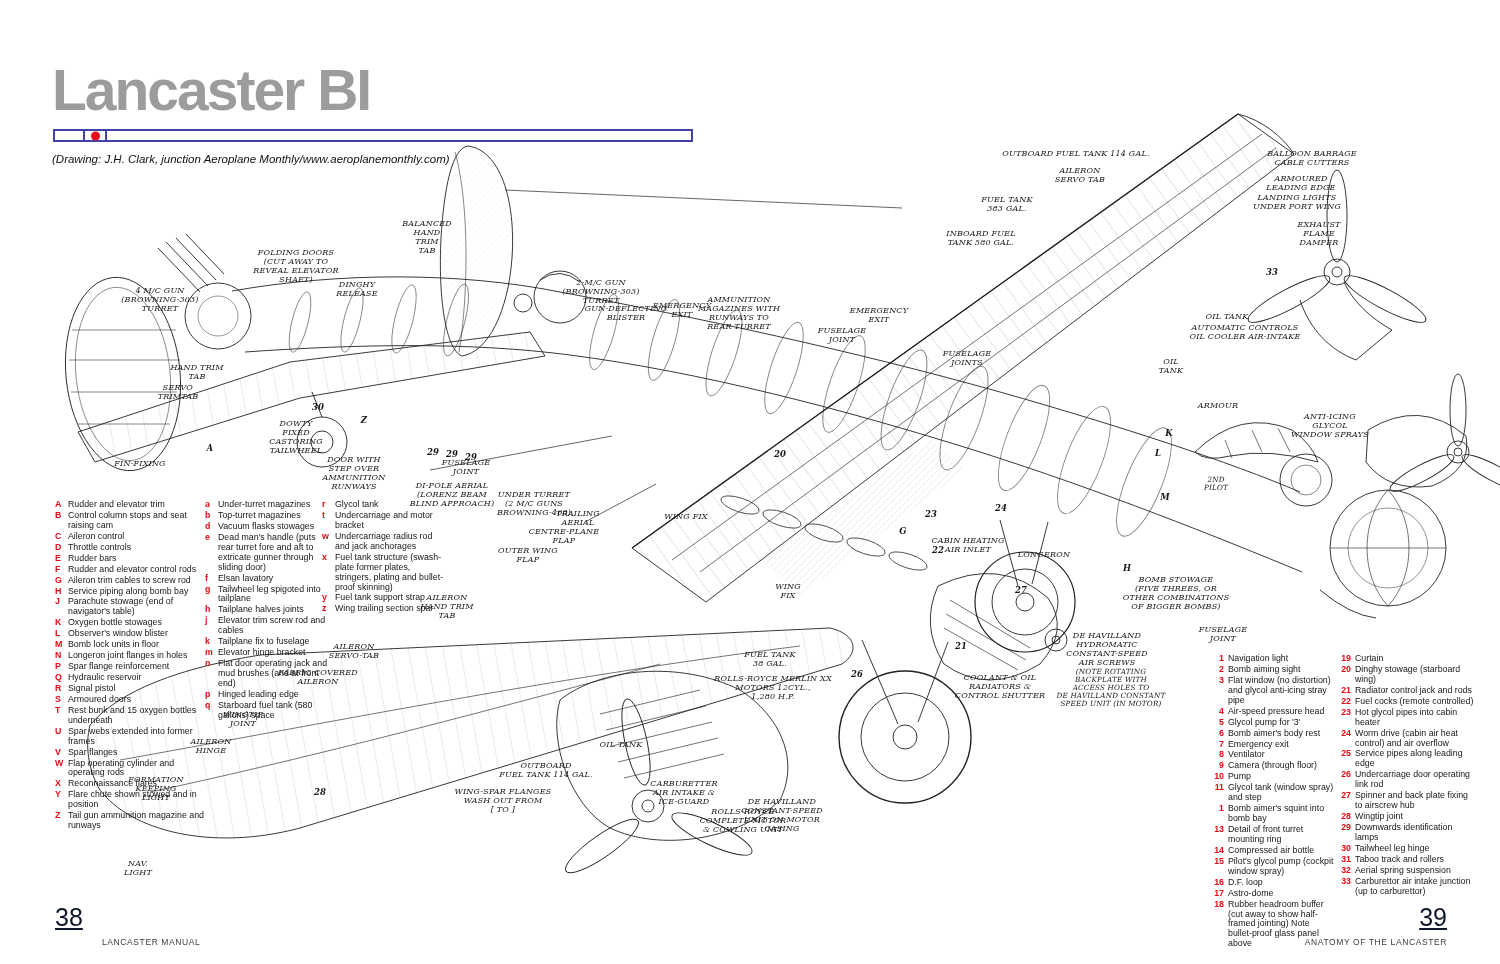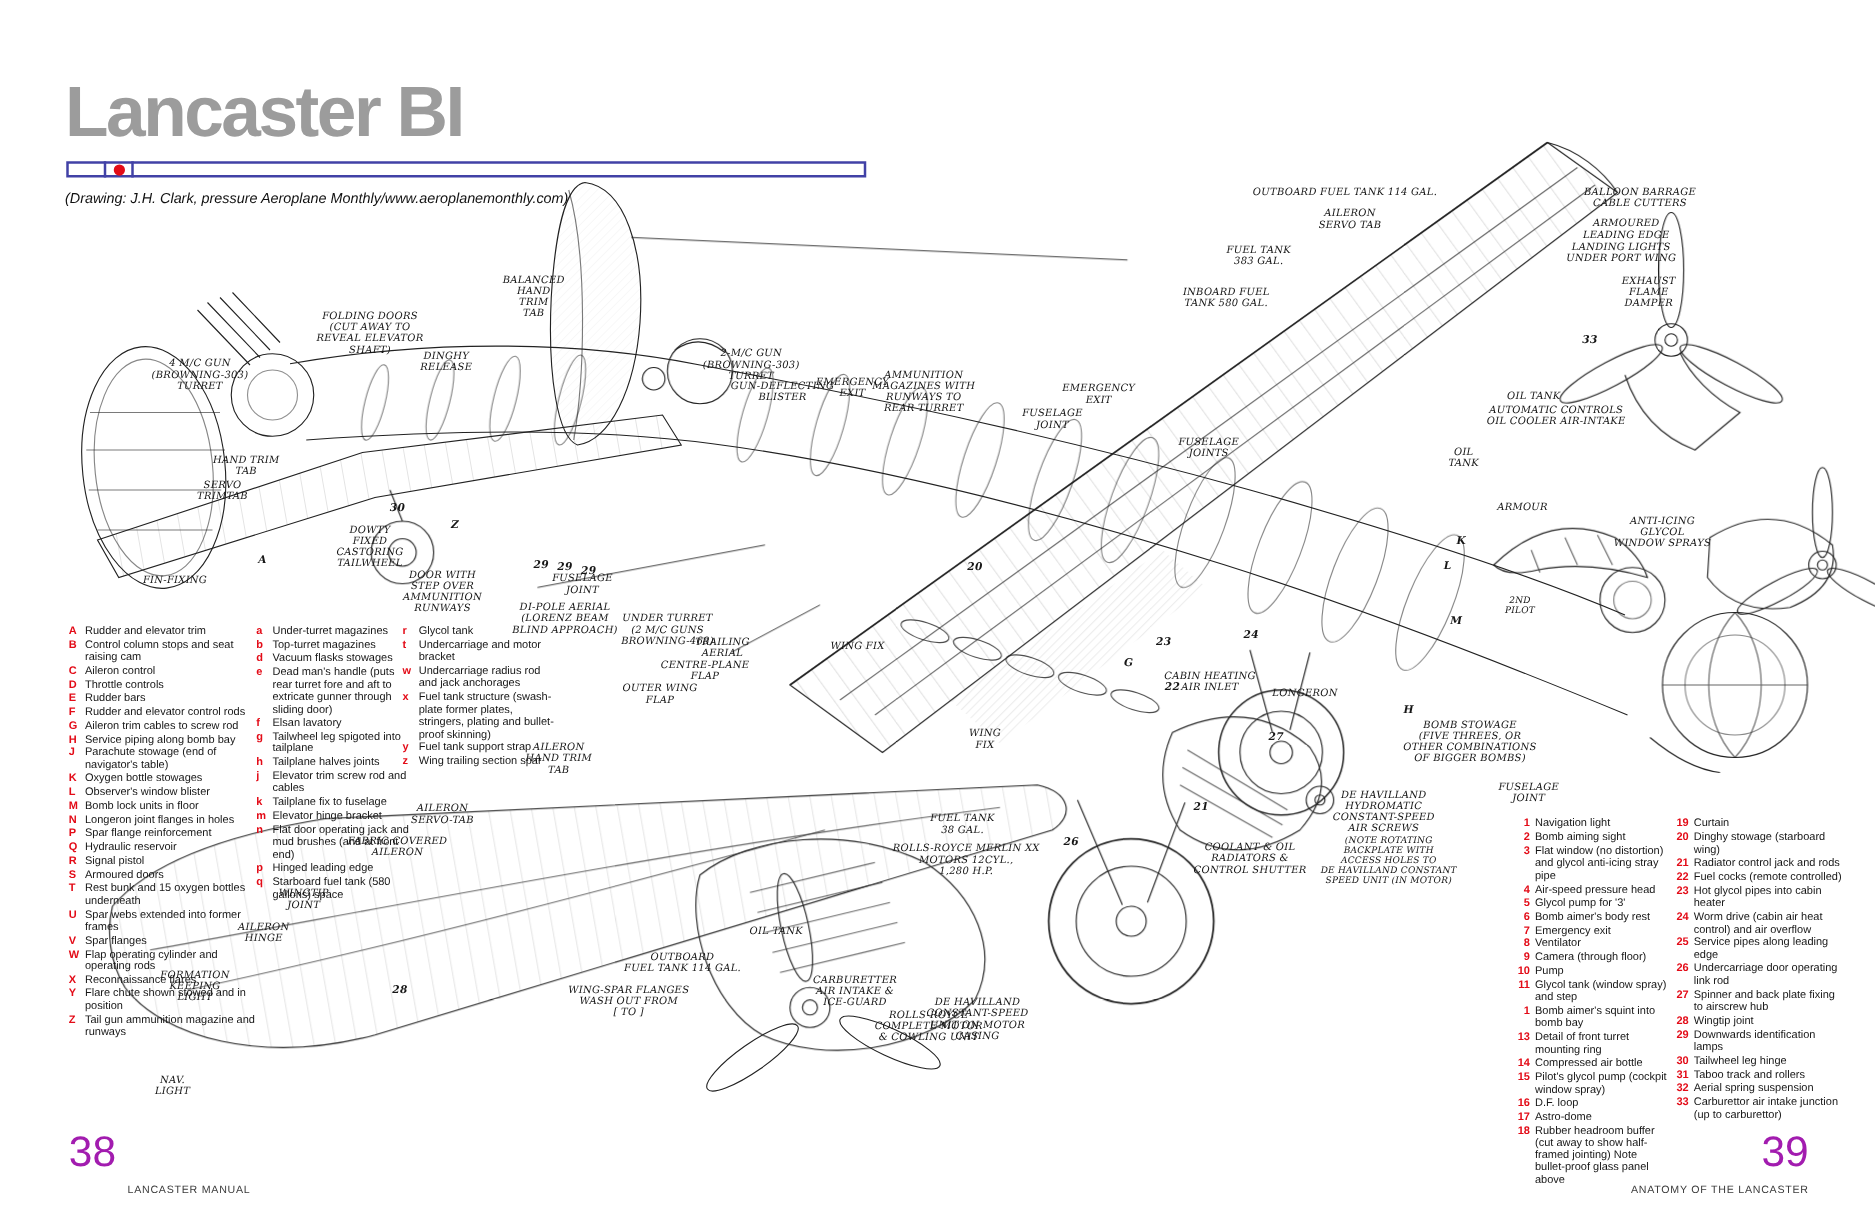--- a/index.html
+++ b/index.html
@@ -28,37 +28,37 @@
   .leg-item{display:flex;margin-bottom:1px;}
   .leg-key{flex:0 0 13px;color:#e30b17;font-weight:bold;}
   .num-legend .leg-key{flex:0 0 17px;text-align:right;padding-right:4px;}
   #legend-az{left:55px;top:500px;width:152px;}
   #legend-abc{left:205px;top:500px;width:126px;}
   #legend-rz{left:322px;top:500px;width:124px;}
   #legend-n1{left:1207px;top:654px;width:127px;}
   #legend-n2{left:1334px;top:654px;width:140px;}
   
   .footer{position:absolute;z-index:3;}
-  .pagenum{font-size:34px;color:#a21caf;line-height:1;}
+  .pagenum{font-size:25px;color:#0f172a;line-height:1;text-decoration:underline;}
   .pagelabel{font-size:8.5px;color:#3a3a3a;letter-spacing:.6px;margin-top:7px;margin-left:47px;}
   #footer-left{left:55px;top:905px;}
   #footer-right{right:53px;top:905px;text-align:right;}
 </style>
 </head>
 <body>
 
 <div class="page">
 
   <div class="title">Lancaster BI</div>
   <div class="rule">
     <span class="tick" style="left:28px"></span>
     <span class="dot"></span>
     <span class="tick" style="left:50px"></span>
   </div>
-  <div class="credit">(Drawing: J.H. Clark, pressure Aeroplane Monthly/www.aeroplanemonthly.com)</div>
+  <div class="credit">(Drawing: J.H. Clark, junction Aeroplane Monthly/www.aeroplanemonthly.com)</div>
 
   <svg class="art" viewBox="0 0 1500 964" aria-hidden="true">
     <defs>
       <pattern id="ribW" width="15" height="15" patternUnits="userSpaceOnUse" patternTransform="rotate(-36)">
         <path d="M0 0V15" stroke="#333" stroke-width="0.7"></path>
       </pattern>
       <pattern id="ribL" width="17" height="17" patternUnits="userSpaceOnUse" patternTransform="rotate(-10)">
         <path d="M0 0V17" stroke="#333" stroke-width="0.7"></path>
       </pattern>
       <pattern id="hatch" width="5" height="5" patternUnits="userSpaceOnUse" patternTransform="rotate(45)">

